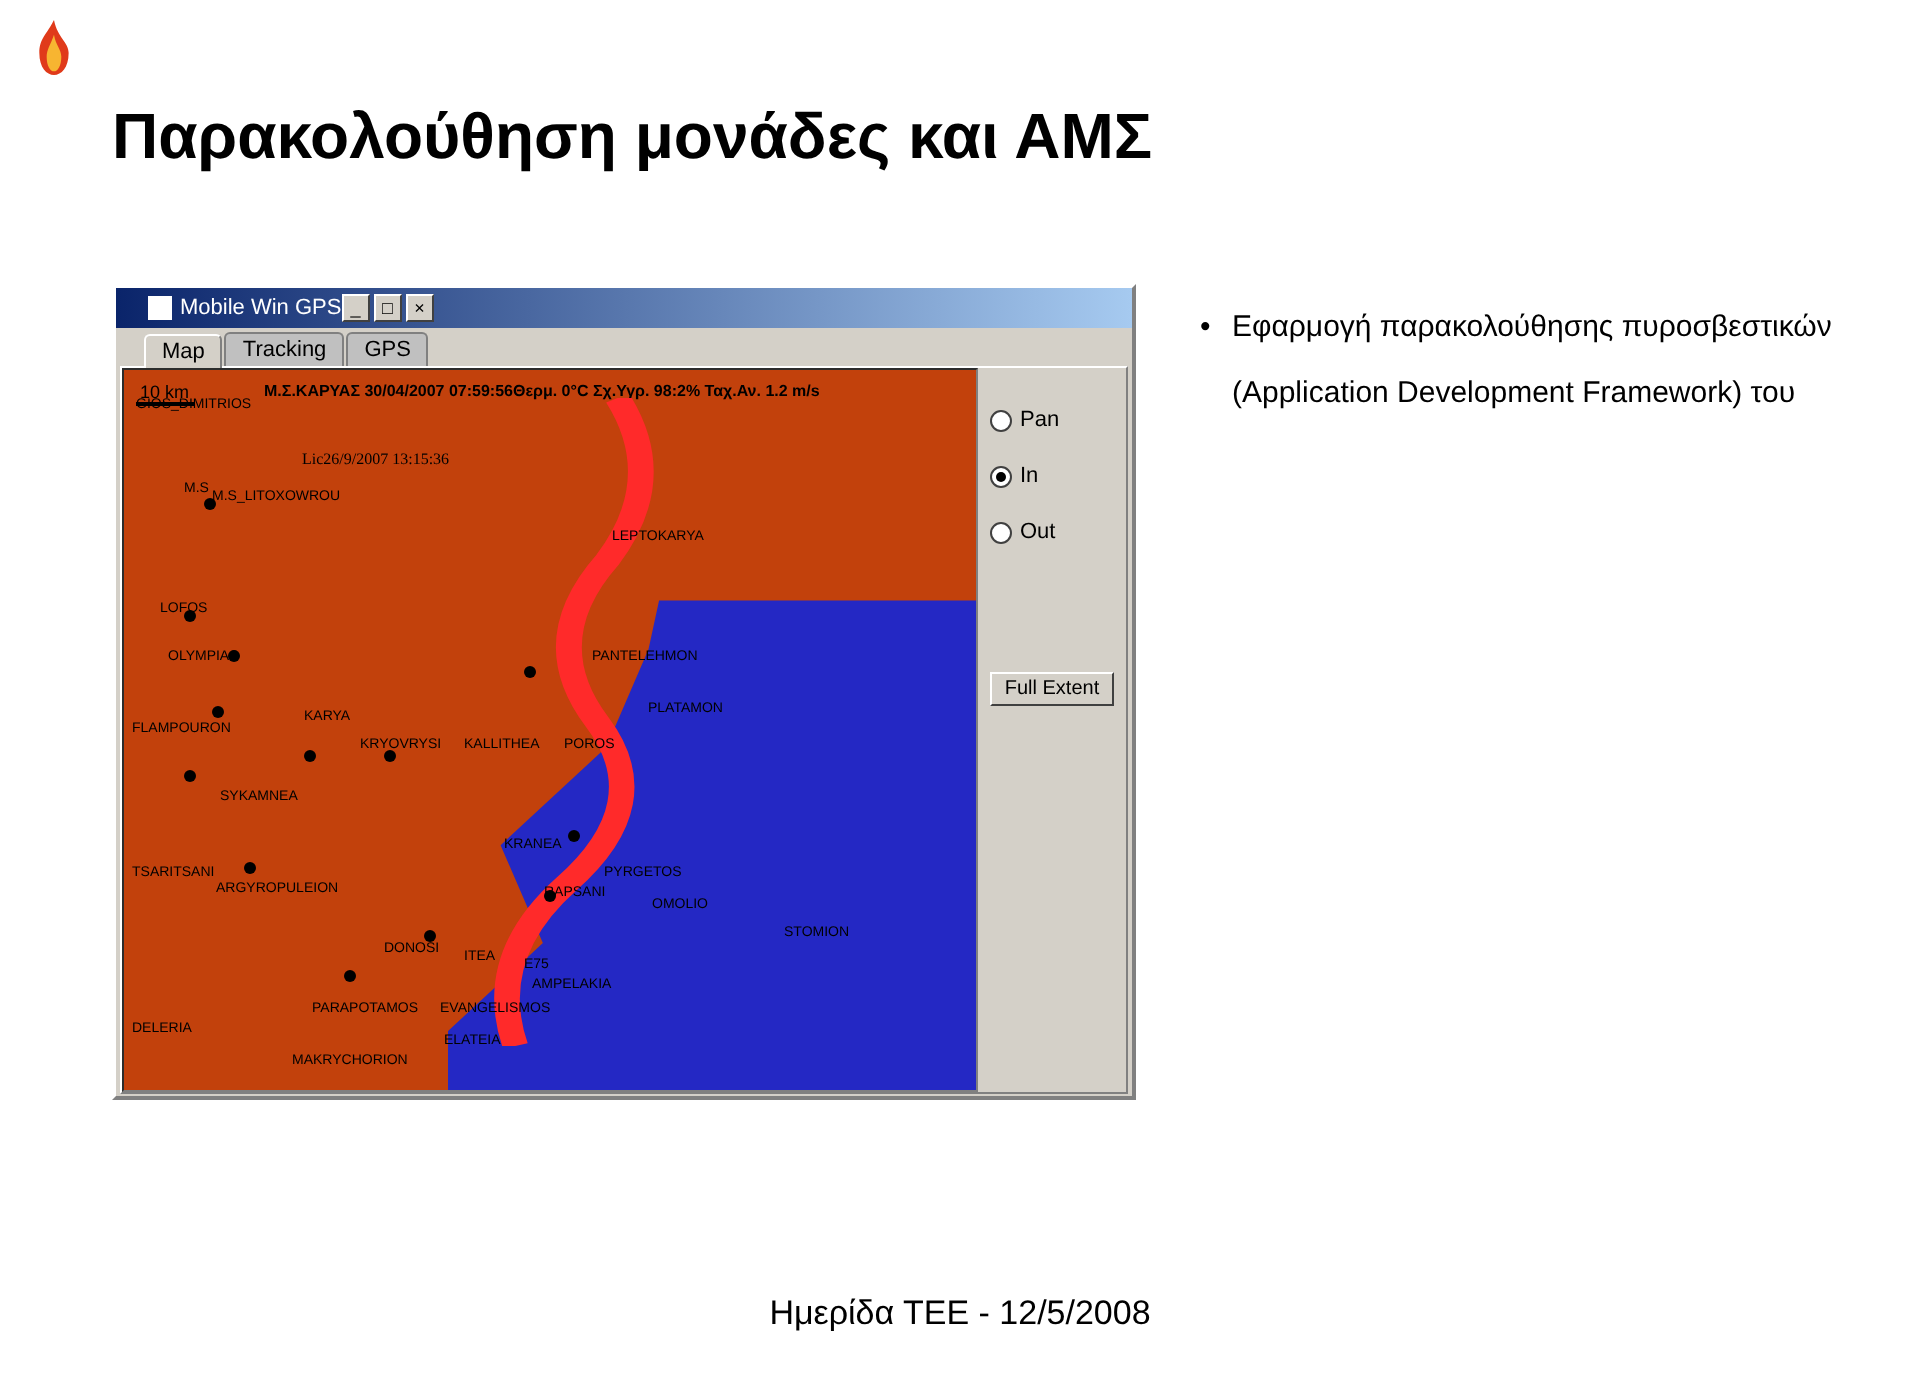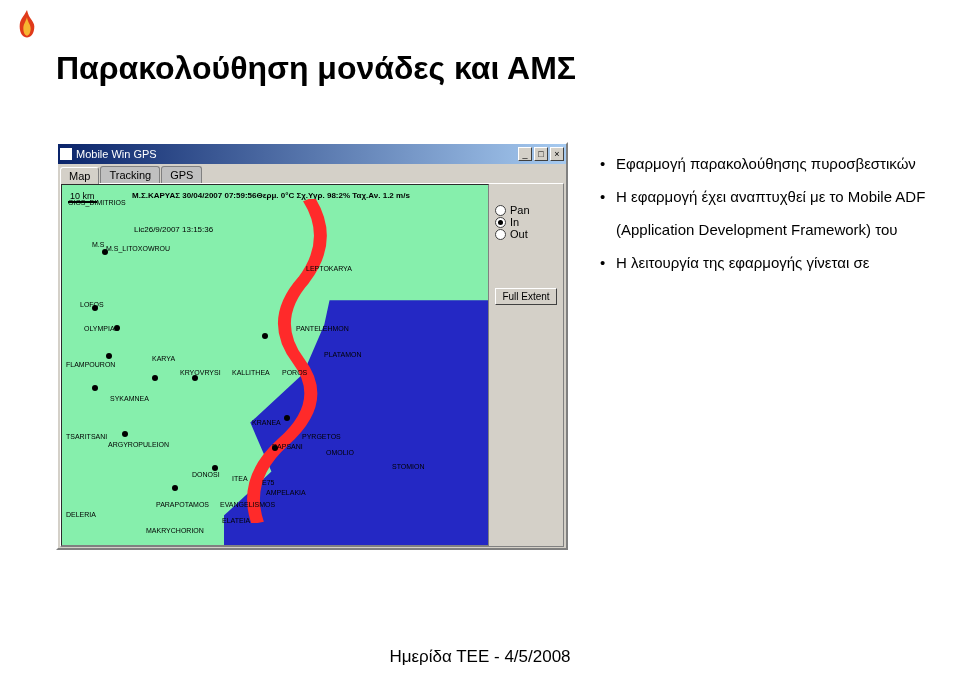--- a/index.html
+++ b/index.html
@@ -34,74 +34,74 @@
     height: 408px;
     border: 2px solid #808080;
     background: #d4d0c8;
     border-top-color:#fff; border-left-color:#fff;
   }
   .titlebar {
     height: 20px;
     background: linear-gradient(to right, #0a246a, #a6caf0);
     display: flex;
     align-items: center;
-    padding: 0 2px;
+    padding: 0 16px;
     color: #fff;
     font-size: 11px;
-    justify-content: space-between;
+    justify-content: flex-start;
   }
   .titlebar-left { display:flex; align-items:center; gap:4px; }
   .titlebar-icon {
     width:12px; height:12px; background:#fff; display:inline-block;
   }
   .win-controls { display:flex; gap:2px; }
   .win-btn {
     width:14px; height:14px; background:#d4d0c8;
     border:1px solid #fff; border-right-color:#404040; border-bottom-color:#404040;
     font-size:9px; line-height:12px; text-align:center; color:#000;
   }
   .tabs {
-    display:flex; padding:2px 2px 0 2px; font-size:11px;
+    display:flex; padding:2px 2px 0 2px; font-size:11px;margin-left:12px;
   }
   .tab {
     padding:2px 8px; border:1px solid #808080; border-bottom:none; background:#d4d0c8;
     border-top-left-radius:3px; border-top-right-radius:3px; margin-right:1px;
   }
   .tab.active { background:#d4d0c8; border-top-color:#fff; border-left-color:#fff; position:relative; top:1px; }
   .tab:not(.active){ background:#c0c0c0; }
   .map-container {
     margin:0 2px 2px 2px; border:1px solid #808080; border-top-color:#fff; border-left-color:#fff;
     display:flex; height:calc(100% - 40px);
   }
   .map-area {
-    flex:1; background:#86efac; position:relative; overflow:hidden; border:1px inset #808080;
+    flex:1; background:#c2410c; position:relative; overflow:hidden; border:1px inset #808080;
   }
   .sea { position:absolute; right:0; bottom:0; width:62%; height:68%; background:#2428c4;
     clip-path: polygon(40% 0, 100% 0, 100% 100%, 0 100%, 0 88%, 18% 70%, 10% 50%, 30% 30%, 38% 10%);
   }
   .road { position:absolute; width:60%; height:90%; top:4%; left:28%;
     border:none;
   }
   .road svg { width:100%; height:100%; }
   .map-label {
     position:absolute; font-size:7px; color:#000; white-space:nowrap;
   }
   .scale-bar {
     position:absolute; top:6px; left:6px; font-size:9px; color:#000;
     border-bottom:2px solid #000; padding:0 2px;
   }
   .top-info {
     position:absolute; top:6px; left:70px; font-size:8px; color:#000;font-weight:bold;
   }
   .mid-info {
-    position:absolute; top:40px; left:72px; font-size:8px; color:#000;
+    position:absolute; top:40px; left:89px; font-size:8px; color:#000;font-family:Liberation Serif, serif;
   }
   .controls {
     width:74px; background:#d4d0c8; display:flex; flex-direction:column;
-    padding:20px 6px; font-size:11px;
+    padding:20px 6px; gap:16px; font-size:11px;
   }
   .radio-row { display:flex; align-items:center; gap:4px; }
   .radio-dot {
     width:11px; height:11px; border-radius:50%; border:1px solid #404040;
     background:#fff; display:inline-flex; align-items:center; justify-content:center;
   }
   .radio-dot.sel::after { content:""; width:5px; height:5px; background:#000; border-radius:50%; }
   .full-extent-btn {
     margin-top:48px; font-size:10px; padding:2px 4px; background:#d4d0c8;
     border:1px solid #fff; border-right-color:#404040; border-bottom-color:#404040;
@@ -229,19 +229,17 @@
         <span>Out</span>
       </div>
       <div class="full-extent-btn">Full Extent</div>
     </div>
   </div>
 </div>
 
 <div class="bullets">
   <ul>
     <li class="top"><span>Εφαρμογή παρακολούθησης πυροσβεστικών</span></li>
-    <li class="top"><span>Η εφαρμογή έχει αναπτυχθεί με το Mobile ADF</span></li>
     <li><span>(Application Development Framework) του</span></li>
-    <li class="top"><span>Η λειτουργία της εφαρμογής γίνεται σε</span></li>
   </ul>
 </div>
 
-<div class="footer">Ημερίδα ΤΕΕ - 4/5/2008</div>
+<div class="footer">Ημερίδα ΤΕΕ - 12/5/2008</div>
 
 </body></html>

